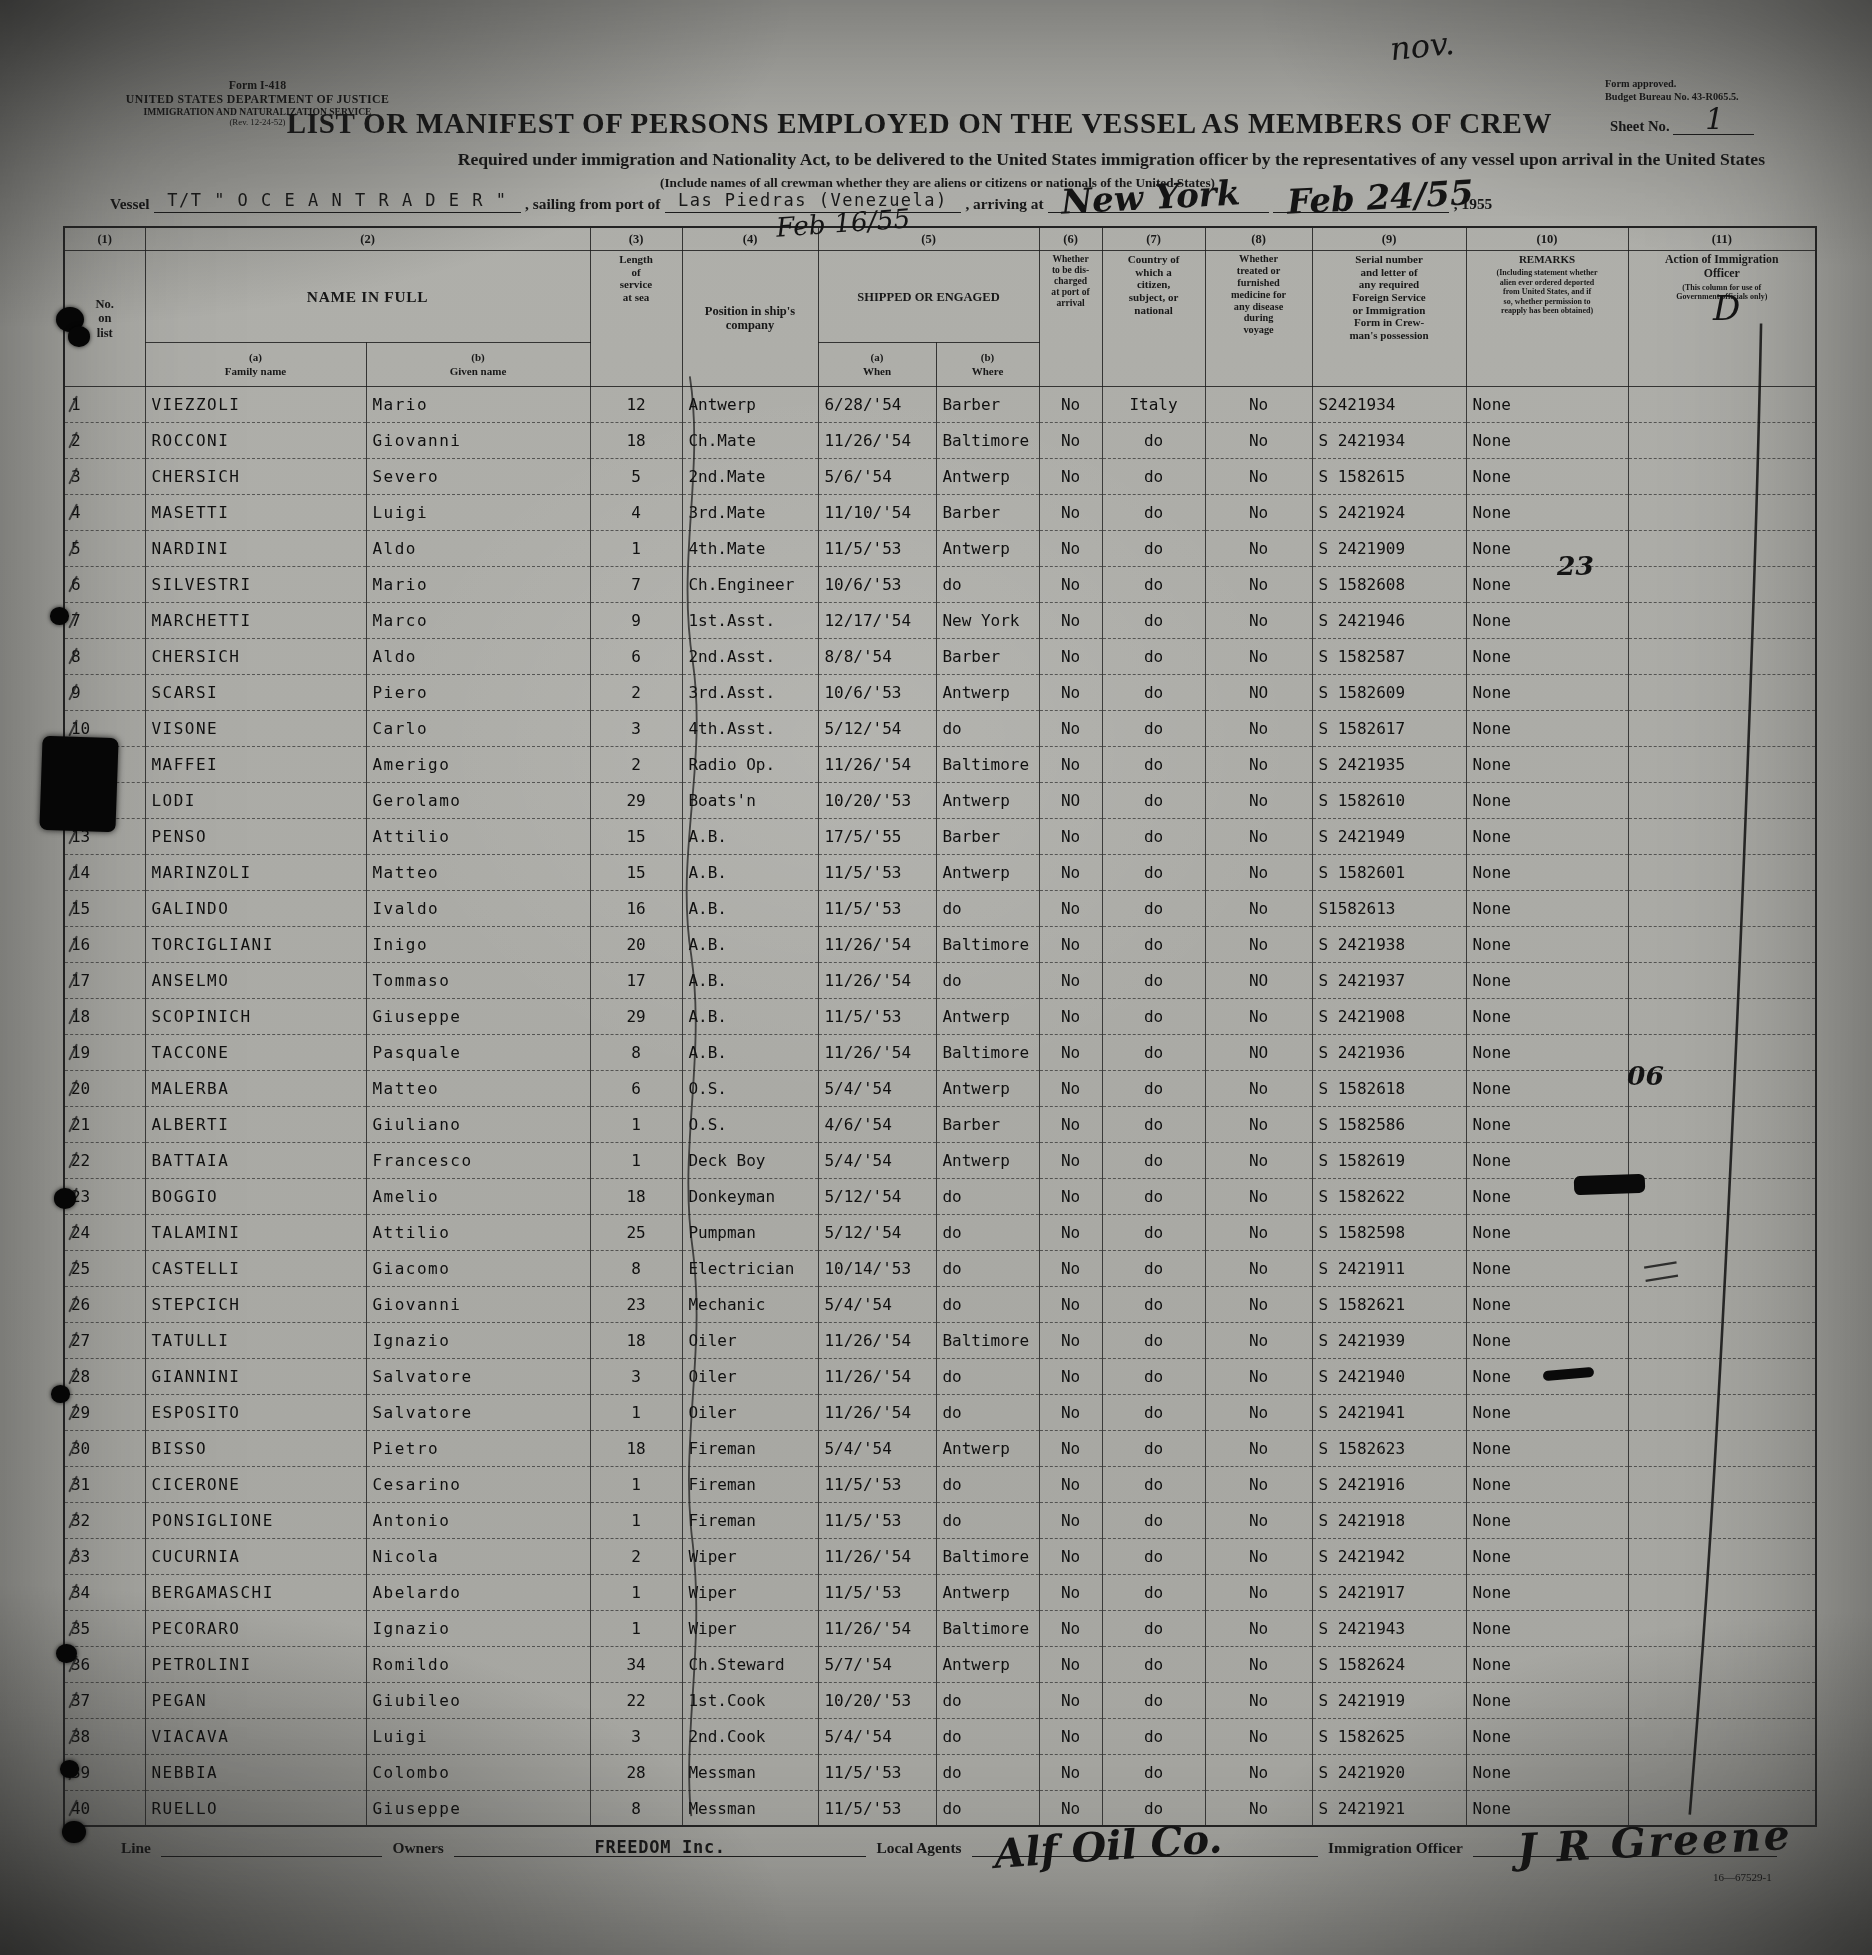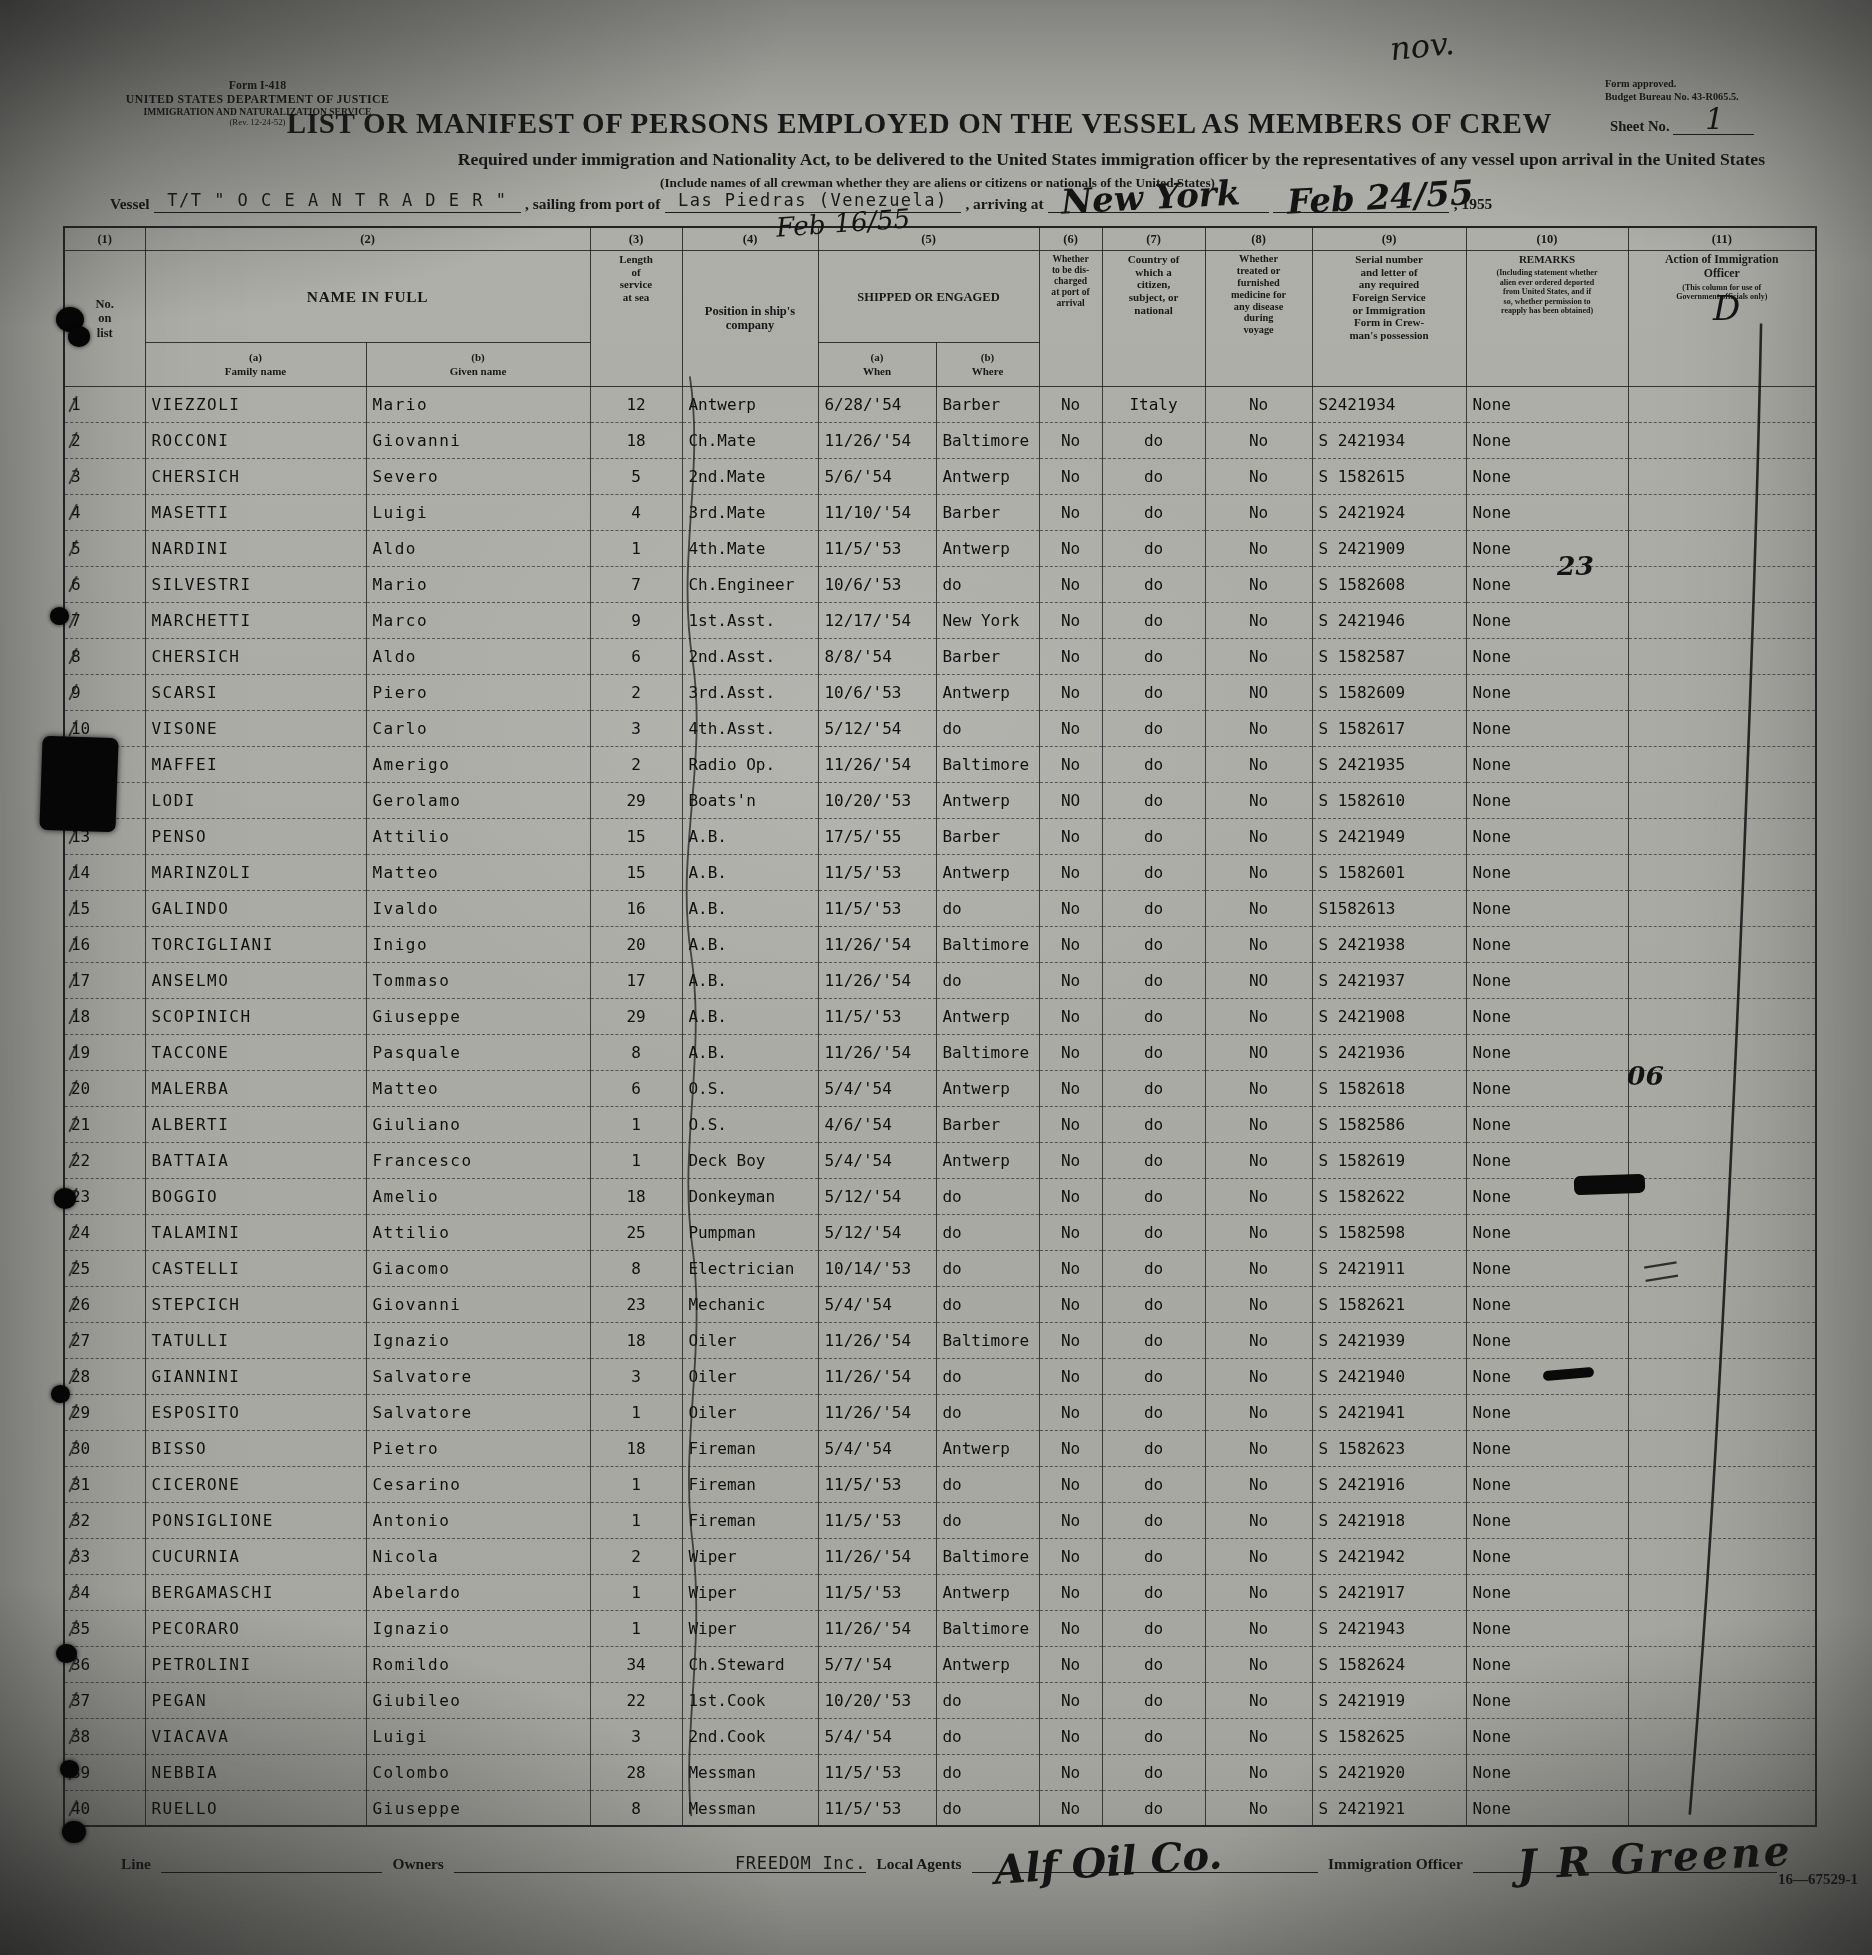--- a/index.html
+++ b/index.html
@@ -53,25 +53,25 @@
      border-bottom:1.5px dashed rgba(30,30,30,0.62);padding:0 5.9px;vertical-align:middle;
      overflow:hidden;white-space:nowrap;}
   td.c-no{position:relative;padding-left:25px;font-size:15.4px;}
   td.c-family,td.c-given{letter-spacing:1.5px;}
   td.c-service,td.c-discharged,td.c-country,td.c-treated{text-align:center;}
   .tick{position:absolute;left:7.4px;top:8px;width:2.2px;height:18.4px;background:#1c1c1c;transform:rotate(26deg);border-radius:1.5px;opacity:0.75;}
 
   
   .footer{position:absolute;left:121px;top:1837px;right:96px;display:flex;align-items:flex-end;gap:10.3px;font-size:15.4px;font-weight:bold;}
   .f-line{display:inline-block;border-bottom:1.5px solid #1b1b1b;height:19px;position:relative;}
-  .w240{width:221px;} .w560{width:412px;text-align:right;font-weight:normal;font-size:17px;letter-spacing:0.7px;margin-top:16px;}
+  .w240{width:221px;} .w560{width:412px;text-align:center;font-weight:bold;font-size:17px;letter-spacing:0.7px;}
   .w520{width:346px;} .w400{flex:1;}
   .agents-hw{position:absolute;left:22px;bottom:-13.2px;font-size:40px;white-space:nowrap;transform:rotate(-4deg);}
   .signature-hw{position:absolute;left:44px;bottom:-10.3px;font-size:41px;letter-spacing:2.9px;white-space:nowrap;transform:rotate(-3deg);}
-  .print-code{position:absolute;left:1778px;top:1871px;font-size:15px;font-weight:bold;}
+  .print-code{position:absolute;left:1713px;top:1871px;font-size:11px;font-weight:normal;}
 
   
   .anno{position:absolute;}
   .anno-nov{left:1390px;top:26.5px;font-size:32px;transform:rotate(-6deg);}
   .anno-d{left:1713px;top:288px;font-size:34px;}
   .anno-23{left:1557px;top:550px;font-size:26.5px;font-weight:bold;}
   .anno-06{left:1627px;top:1060px;font-size:26.5px;font-weight:bold;}
   .anno-feb16{left:776px;top:207px;font-size:26.5px;transform:rotate(-4deg);}
 
   

